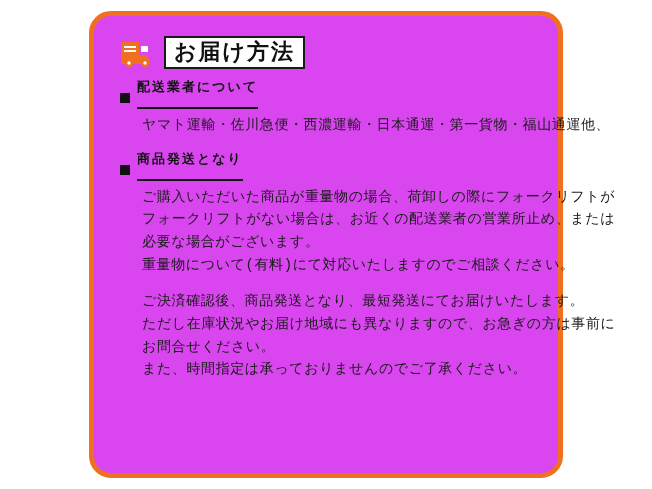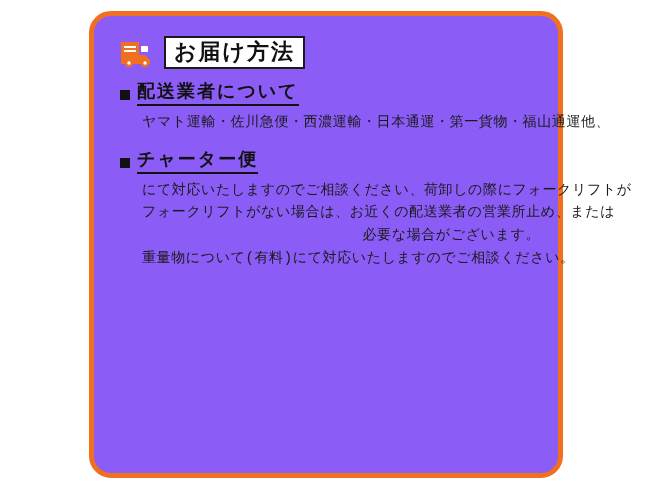--- a/index.html
+++ b/index.html
@@ -22,23 +22,22 @@
   }
   .card {
     position: absolute;
     left: 89px;
     top: 11px;
     width: 474px;
     height: 467px;
     box-sizing: border-box;
     border: 5px solid #f07020;
     border-radius: 22px;
-    background: #8b5cf6;
+    background: #d946ef;
     padding: 14px 18px 10px 18px;
-    text-align: right;
   }
   .title-row {
     display: flex;
     align-items: center;
     gap: 8px;
     margin: 6px 0 10px 6px;
   }
   .truck-icon {
     width: 38px;
     height: 30px;
@@ -66,26 +65,26 @@
   }
   .bullet-square {
     width: 10px;
     height: 10px;
     background: #111111;
     display: inline-block;
     margin-bottom: 6px;
     flex: 0 0 auto;
   }
   .sec-title {
-    font-size: 18px;
+    font-size: 13px;
     font-weight: bold;
     letter-spacing: 2px;
     color: #111111;
     border-bottom: 2px solid #111111;
-    padding-bottom: 1px;
+    padding-bottom: 11px;
     line-height: 1.3;
   }
   .body-lines {
     margin: 0 0 0 30px;
   }
   .body-line {
     font-size: 14px;
     color: #1a1a1a;
     line-height: 1.62;
     letter-spacing: 0.6px;
@@ -119,27 +118,33 @@
         <span class="sec-title">配送業者について</span>
       </div>
       <div class="body-lines">
         <div class="body-line">ヤマト運輸・佐川急便・西濃運輸・日本通運・第一貨物・福山通運他、</div>
       </div>
     </div>
 
     <div class="section">
       <div class="sec-head">
         <span class="bullet-square"></span>
-        <span class="sec-title">チャーター便</span>
+        <span class="sec-title">商品発送となり</span>
       </div>
       <div class="body-lines">
-        <div class="body-line">にて対応いたしますのでご相談ください、荷卸しの際にフォークリフトが</div>
+        <div class="body-line">ご購入いただいた商品が重量物の場合、荷卸しの際にフォークリフトが</div>
         <div class="body-line">フォークリフトがない場合は、お近くの配送業者の営業所止め、または</div>
         <div class="body-line">必要な場合がございます。</div>
         <div class="body-line">重量物について(有料)にて対応いたしますのでご相談ください。</div>
       </div>
     </div>
 
     <div class="section">
+      <div class="body-lines">
+        <div class="body-line">ご決済確認後、商品発送となり、最短発送にてお届けいたします。</div>
+        <div class="body-line">ただし在庫状況やお届け地域にも異なりますので、お急ぎの方は事前に</div>
+        <div class="body-line">お問合せください。</div>
+        <div class="body-line">また、時間指定は承っておりませんのでご了承ください。</div>
+      </div>
     </div>
 
   </div>
 </div>
 
 </body></html>

